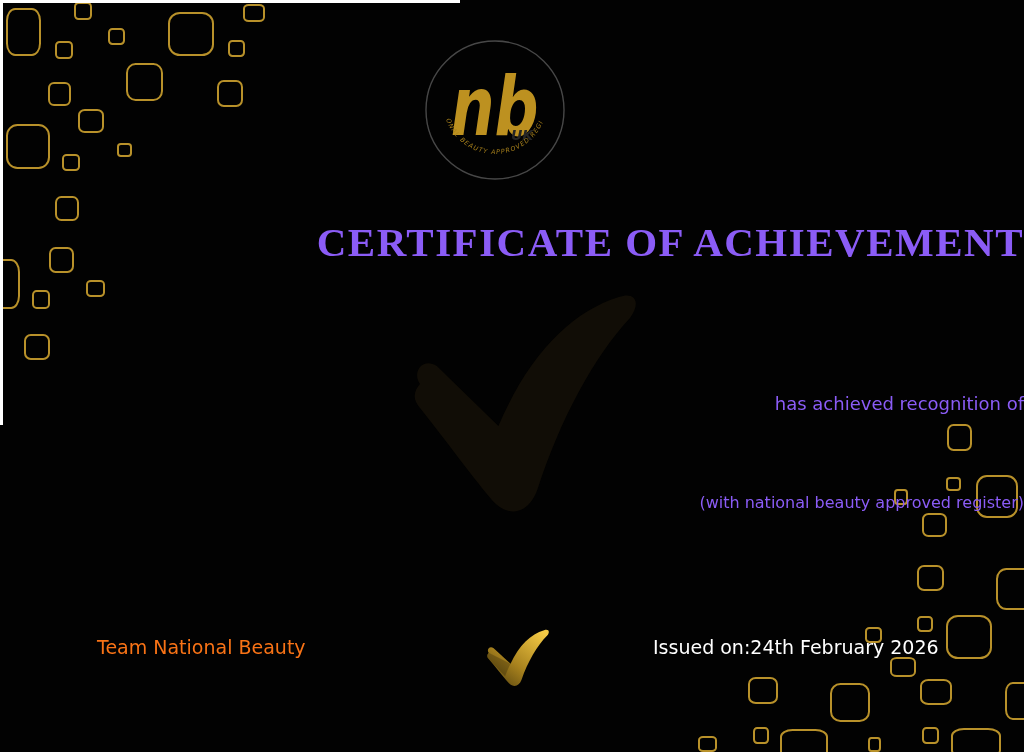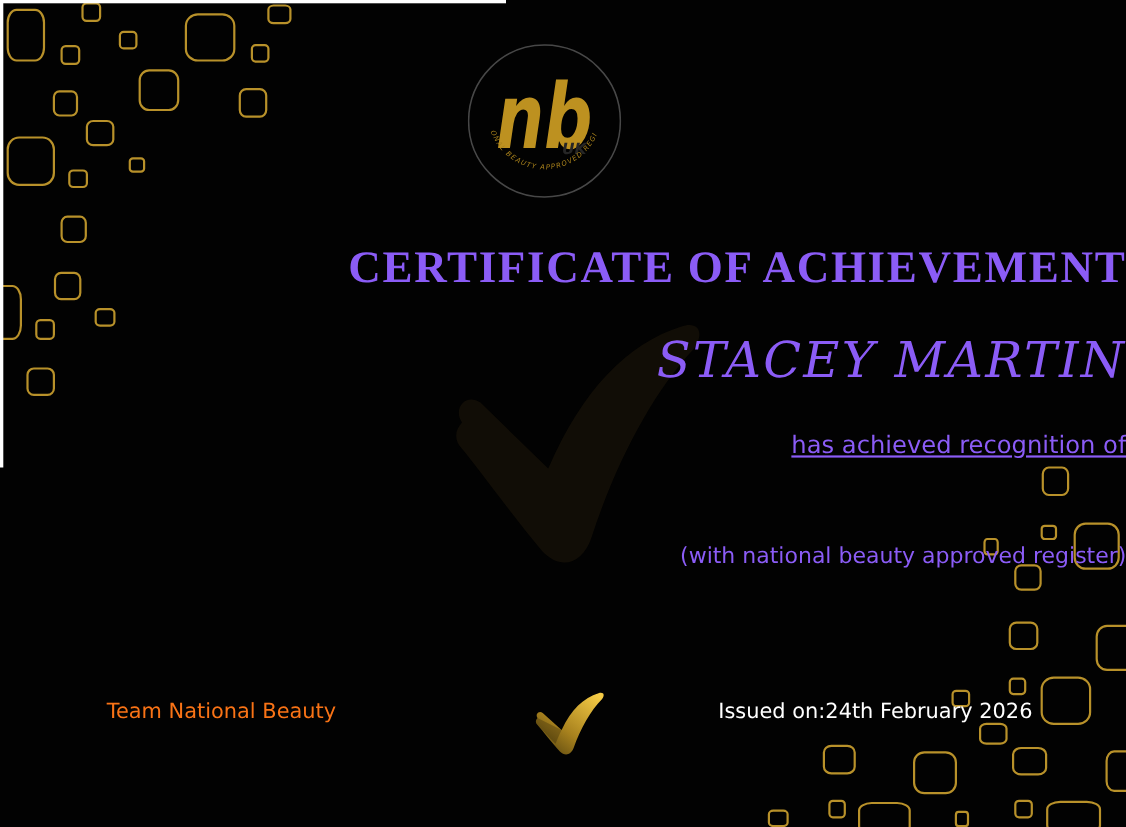--- a/index.html
+++ b/index.html
@@ -35,23 +35,23 @@
   }
   .txt{position:absolute;left:0;width:100%;text-align:right;color:#8b5cf6;}
   .title{
     top:218px;font-family:"Liberation Serif","DejaVu Serif",serif;
     font-weight:bold;font-size:41px;letter-spacing:1.5px;
   }
   .name{
     top:301px;font-family:"DejaVu Serif","Liberation Serif",serif;
     font-style:italic;font-size:45px;letter-spacing:2px;
   }
-  .subtitle{top:393px;font-size:22px;text-decoration:underline;}
+  .subtitle{top:393px;font-size:18px;}
   .award{top:443px;font-weight:bold;font-size:43px;letter-spacing:0.5px;}
-  .award-note{top:493px;font-size:20px;}
+  .award-note{top:493px;font-size:16px;}
   .congrats{top:550px;font-size:18px;}
   .signature{
     position:absolute;left:97px;top:636px;color:#f97316;font-size:19px;
   }
   .issued{
     position:absolute;left:653px;top:636px;color:#ffffff;font-size:19px;
   }
   .footer-check{position:absolute;left:477px;top:627px;width:78px;height:64px;}
 </style>
 </head>
@@ -130,21 +130,20 @@
           <path id="ringarc" d="M22 82 A52 52 0 0 0 118 82" fill="none"></path>
         </defs>
         <text class="ring-text">
           <textPath href="#ringarc" xlink:href="#ringarc" startOffset="50%" text-anchor="middle">NATIONAL BEAUTY APPROVED REGISTER</textPath>
         </text>
       </svg>
     </div>
 
     <div class="txt title">CERTIFICATE OF ACHIEVEMENT</div>
 
-    <div class="txt name">STACEY MARTIN</div>
 
     <div class="txt subtitle">has achieved recognition of</div>
 
 
     <div class="txt award-note">(with national beauty approved register)</div>
 
 
     <div class="signature">Team National Beauty</div>
 
     <svg class="footer-check" viewBox="0 0 100 80">

